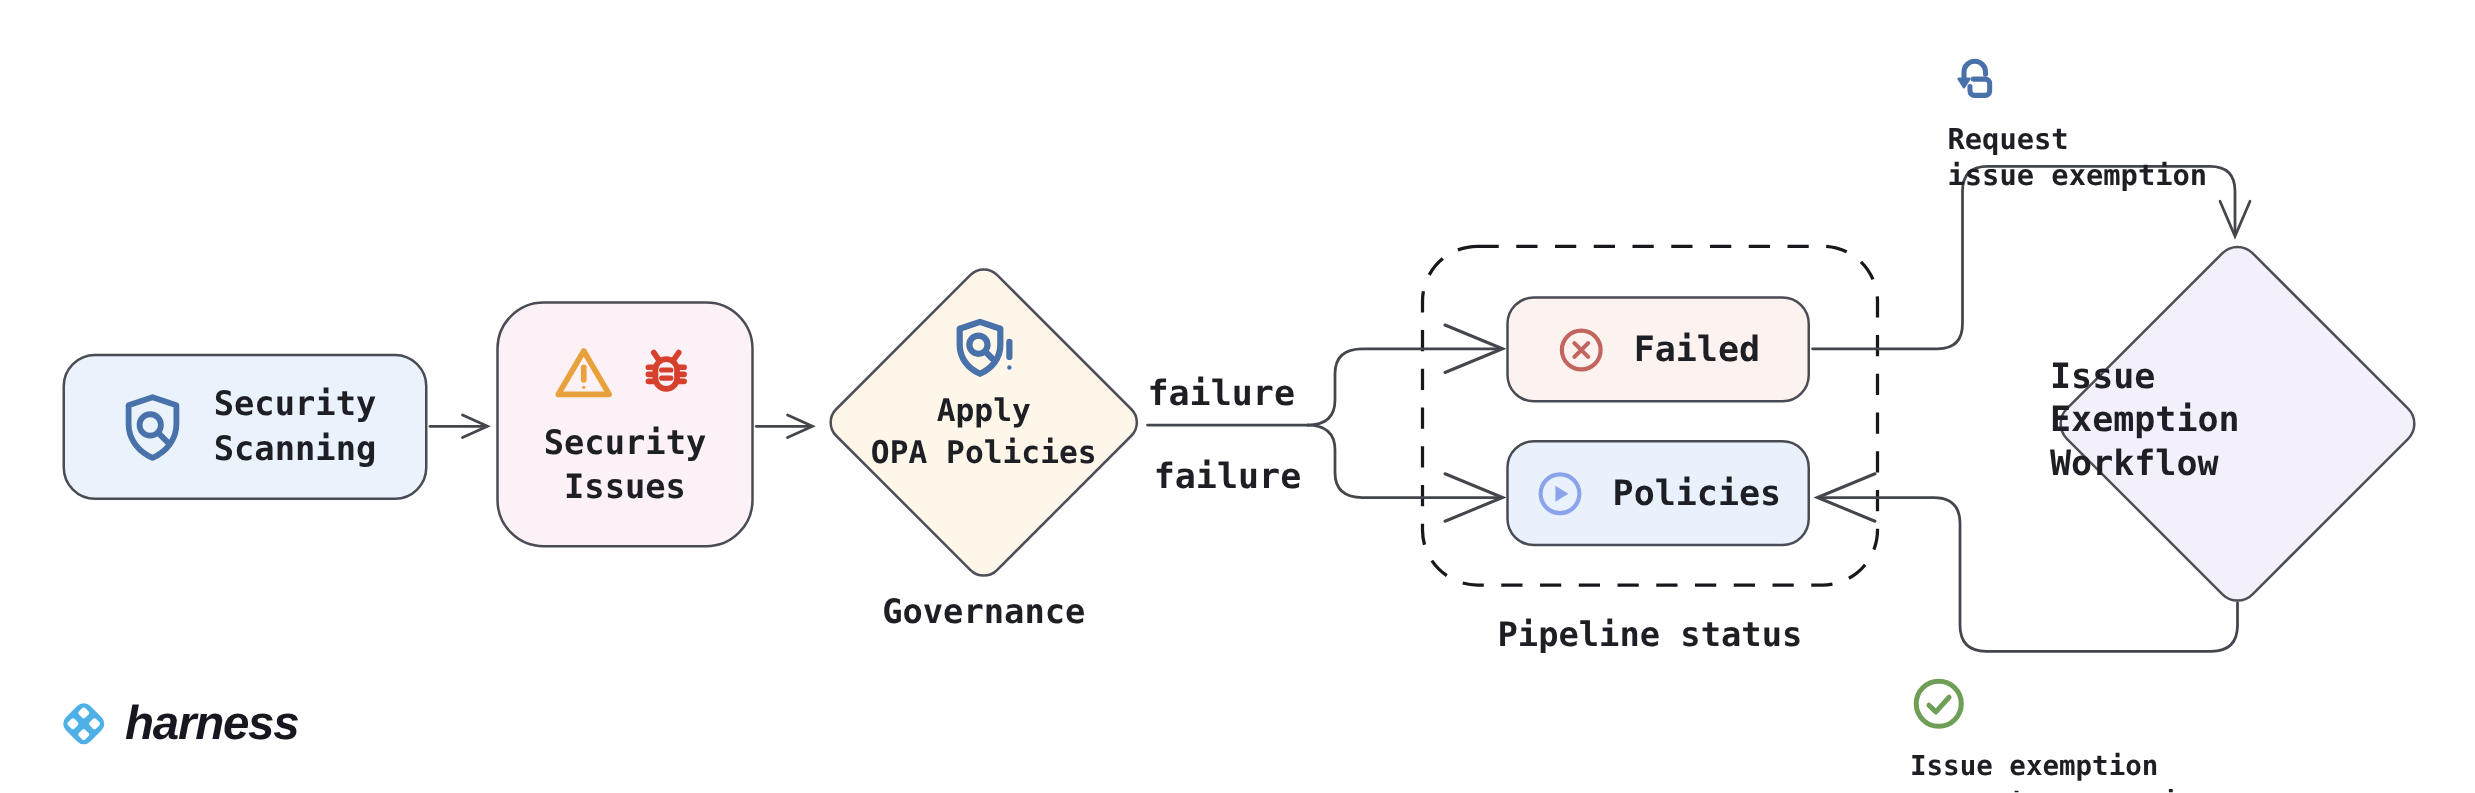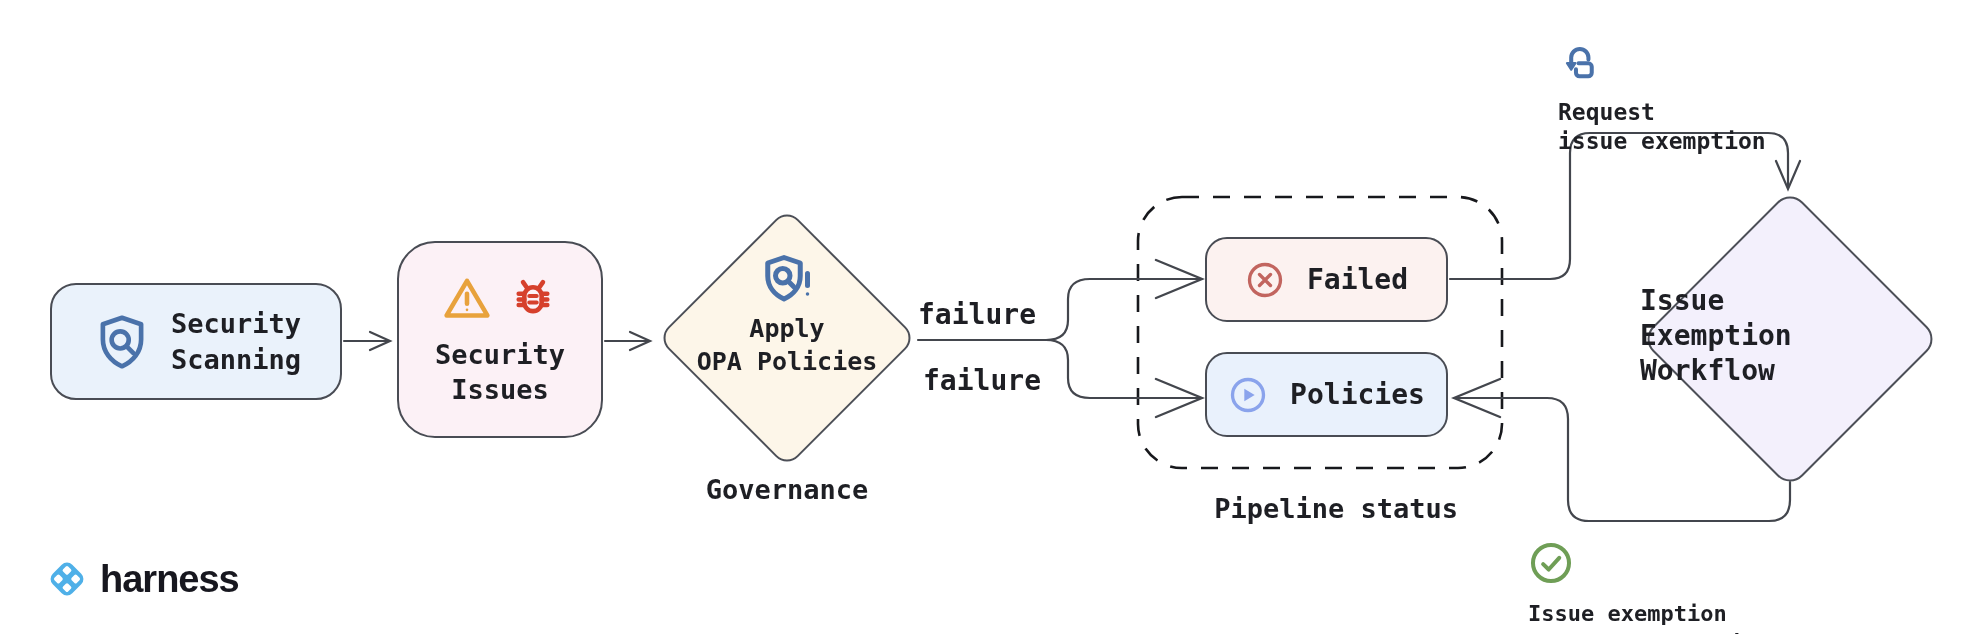--- a/index.html
+++ b/index.html
@@ -30,32 +30,32 @@
   .diamond{position:absolute;border:2px solid #4c4f57;transform:rotate(45deg);box-sizing:border-box;}
   .diamond-opa{left:695px;top:246px;width:184px;height:184px;border-radius:16px;background:#fdf6e9;}
   .diamond-ex{left:1684px;top:233px;width:212px;height:212px;border-radius:18px;background:#f3f0fc;}
 
   
   .opa-label{left:657px;top:312px;width:260px;text-align:center;font-size:25px;line-height:33px;}
   .governance-label{left:657px;top:474px;width:260px;text-align:center;font-size:27px;}
   .ex-label{left:1640px;top:283px;width:300px;text-align:left;font-size:28px;line-height:35px;}
   .failure-label{left:877px;top:282px;width:200px;text-align:center;font-size:28px;margin-top:16px;}
   .success-label{left:882px;top:364px;width:200px;text-align:center;font-size:28px;}
-  .pipeline-label{left:1198px;top:493px;width:260px;text-align:right;font-size:27px;}
+  .pipeline-label{left:1198px;top:493px;width:260px;text-align:left;font-size:27px;}
 
   .note{position:absolute;display:flex;align-items:flex-start;gap:14px;flex-direction:column;}
   .note-request{left:1558px;top:40px;}
   .note-request .label{font-size:23px;line-height:29px;}
   .note-approved{left:1528px;top:540px;}
   .note-approved .label{font-size:22px;line-height:28px;}
 
   .brand{position:absolute;left:44px;top:556px;display:flex;align-items:center;gap:10px;}
   .brand-name{
     font-family:"Liberation Sans","DejaVu Sans",sans-serif;font-weight:700;
-    font-size:38px;color:#17171f;letter-spacing:-1px;line-height:44px;
+    font-size:38px;color:#17171f;letter-spacing:-1px;line-height:44px;font-style:italic;
   }
 </style>
 </head>
 <body>
 
 <div class="stage">
 
   <svg id="connector-layer" width="1980" height="634" viewBox="0 0 1980 634">
     <defs>
       <marker id="ahSm" viewBox="0 0 26 22" refX="22" refY="11" markerWidth="26" markerHeight="22" markerUnits="userSpaceOnUse" orient="auto-start-reverse">

